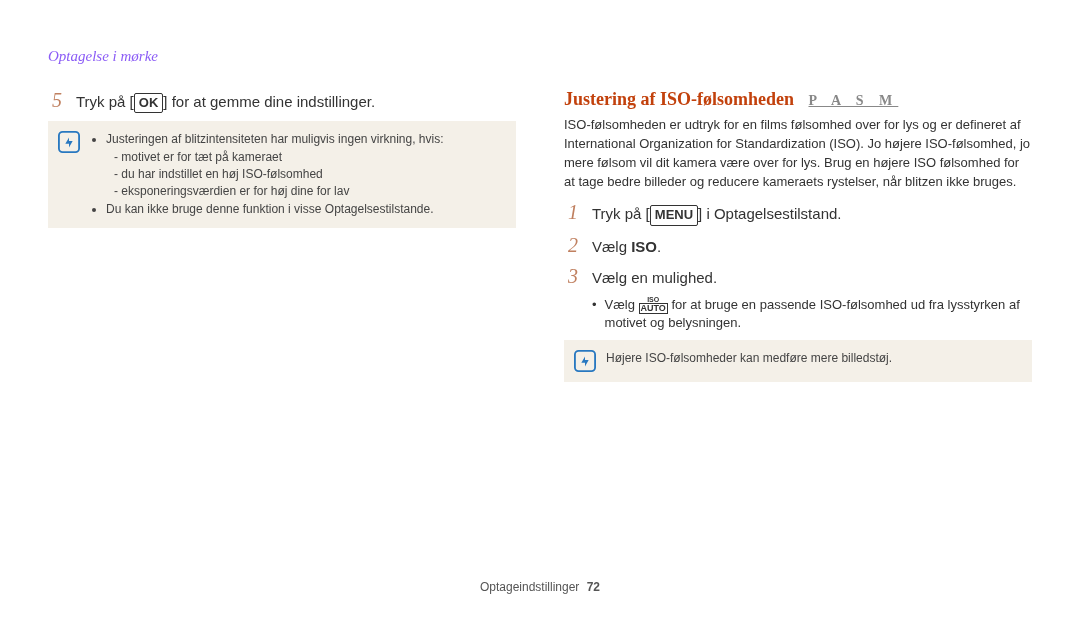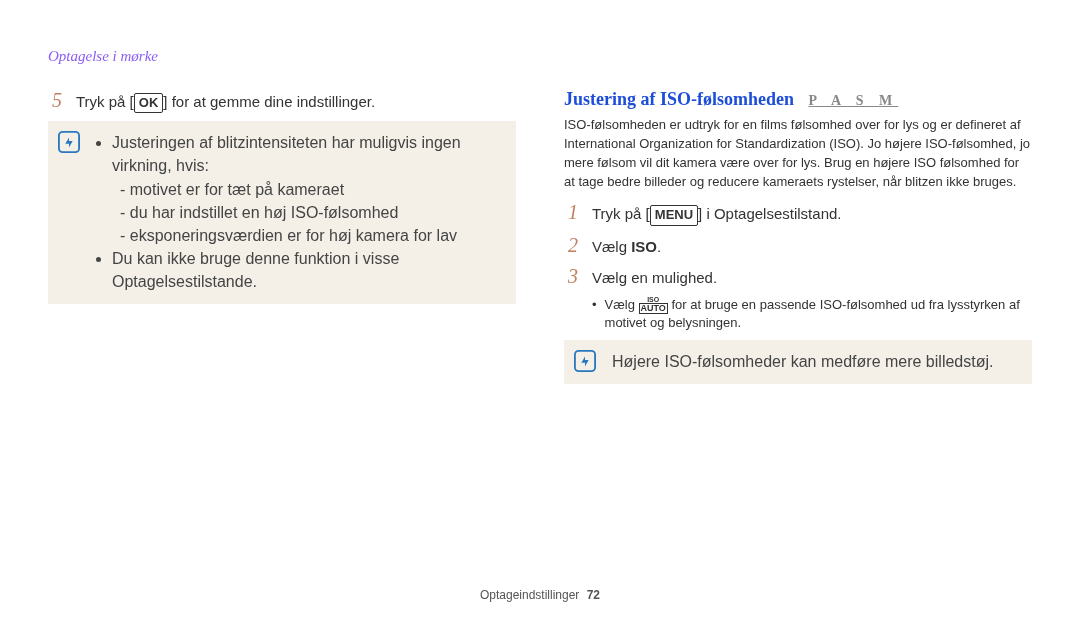--- a/index.html
+++ b/index.html
@@ -29,38 +29,38 @@
     padding: 0 4px;
     font-weight: bold;
     font-size: 13px;
     display: inline-block;
     border-radius: 2px;
   }
   .note-box {
     background: #f4f0e8;
     padding: 10px 12px 10px 10px;
     display: flex;
-    gap: 16px;
+    gap: 10px;
     align-items: flex-start;
-    font-size: 16px;
+    font-size: 12px;
     line-height: 1.45;
     color: #444;
   }
   .note-icon {
     width: 22px;
     height: 22px;
     flex: 0 0 22px;
   }
   .note-icon svg { display: block; }
   .note-body ul { list-style: disc; padding-left: 16px; }
   .note-body ul ul { list-style: none; padding-left: 8px; }
   .note-body ul ul li::before { content: "- "; }
   .section-title {
     font-family: Georgia, "Times New Roman", serif;
-    color: #1d4ed8;
+    color: #c2410c;
     font-weight: 600;
     font-size: 18px;
     display: inline-block;
     margin-right: 10px;
   }
   .modes {
     font-family: Georgia, "Times New Roman", serif;
     color: #888;
     letter-spacing: 6px;
     font-size: 14px;
@@ -83,21 +83,21 @@
     font-size: 9px;
     font-weight: bold;
     line-height: 1;
     text-align: center;
     vertical-align: middle;
   }
   .iso-auto .top { display:block; font-size: 7px; }
   .iso-auto .bot { display:block; border: 1px solid #333; padding: 0 1px; }
   .footer {
     position: absolute;
-    bottom: 28px;
+    bottom: 36px;
     left: 0; right: 0;
     text-align: center;
     font-size: 12px;
     color: #555;
   }
   .footer .pn { font-weight: bold; margin-left: 4px; }
   .bold { font-weight: bold; }
 </style>
 </head>
 <body>
@@ -121,21 +121,21 @@
             <path d="M8 14 L12 7 L12 11 L16 11 L12 18 L12 14 Z" fill="#2878c0"></path>
           </svg>
       </span>
       <div class="note-body">
         <ul>
           <li>
             <span>Justeringen af blitzintensiteten har muligvis ingen virkning, hvis:</span>
             <ul>
               <li>motivet er for tæt på kameraet</li>
               <li>du har indstillet en høj ISO-følsomhed</li>
-              <li>eksponeringsværdien er for høj kamera for lav</li>
+              <li>eksponeringsværdien er for høj dine for lav</li>
             </ul>
           </li>
           <li>Du kan ikke bruge denne funktion i visse Optagelsestilstande.</li>
         </ul>
       </div>
     </div>
   </div>
 
   <div class="col">
     <div>

